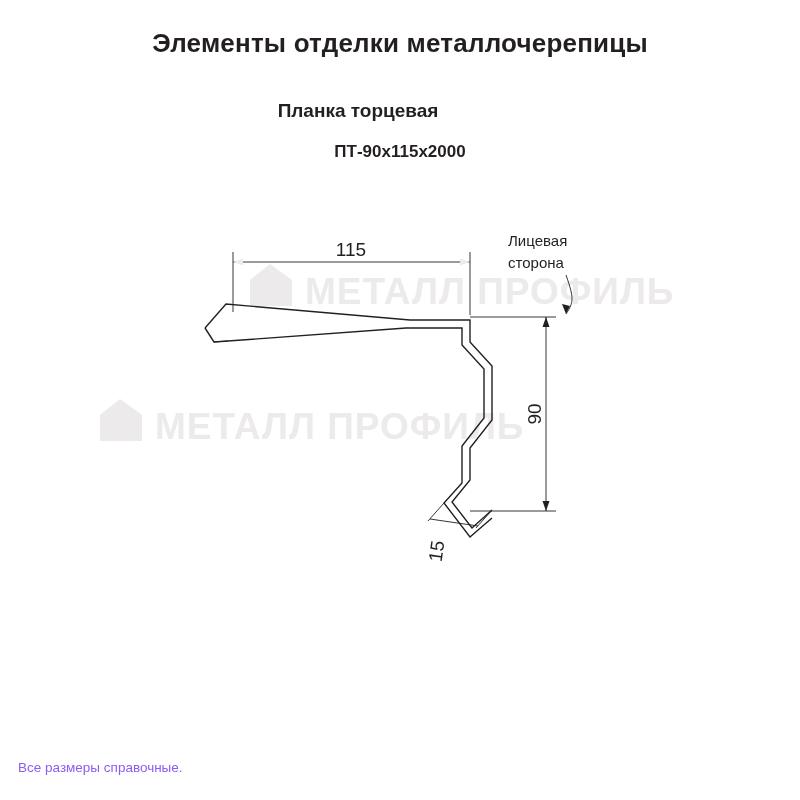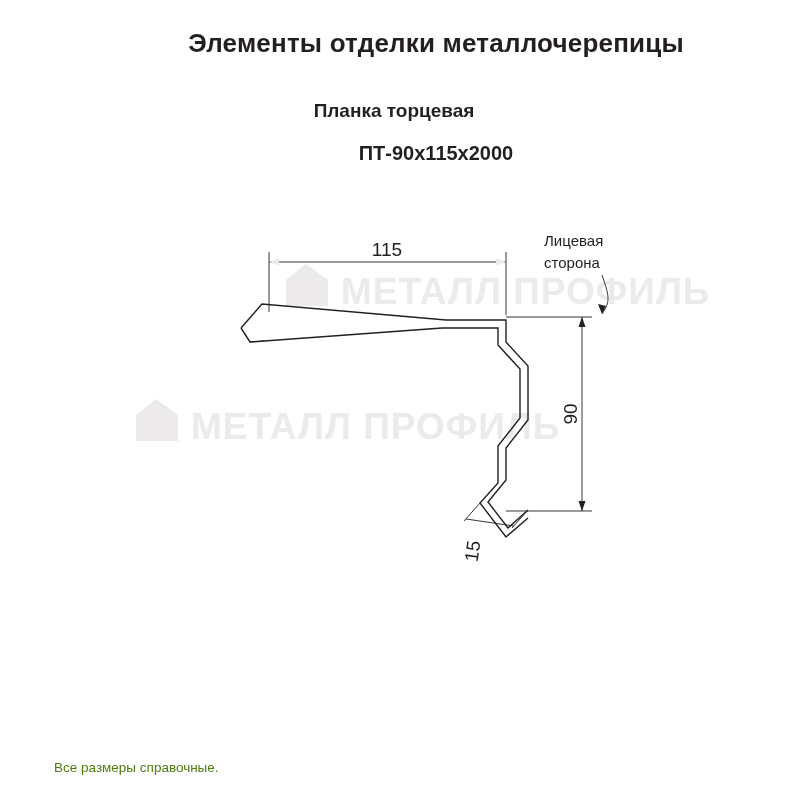--- a/index.html
+++ b/index.html
@@ -11,21 +11,20 @@
     width: 800px;
     height: 800px;
     position: relative;
     font-family: "Liberation Sans", sans-serif;
     color: #231f20;
     overflow: hidden;
   }
   .page {
     position: absolute;
     inset: 0;
-    margin-left: 36px;
   }
   .title {
     position: absolute;
     top: 28px;
     left: 0;
     width: 800px;
     text-align: center;
     font-size: 26px;
     font-weight: bold;
     letter-spacing: 0.2px;
@@ -38,21 +37,21 @@
     text-align: center;
     font-size: 19px;
     font-weight: bold;
   }
   .code {
     position: absolute;
     top: 142px;
     left: 0;
     width: 800px;
     text-align: center;
-    font-size: 20px;
+    font-size: 17px;
     font-weight: bold;
   }
   .drawing {
     position: absolute;
     top: 180px;
     left: 0;
     width: 800px;
     height: 500px;
   }
   .watermark {
@@ -62,21 +61,21 @@
     width: 800px;
     height: 420px;
     pointer-events: none;
   }
   .footnotes {
     position: absolute;
     left: 18px;
     bottom: 22px;
     font-size: 13.5px;
     line-height: 1.5;
-    color: #4d7c0f;
+    color: #8b5cf6;
   }
   .footnotes div {
     white-space: nowrap;
   }
   svg { display: block; }
   .ln { fill: none; stroke: #231f20; stroke-width: 1.4; }
   .thin { fill: none; stroke: #231f20; stroke-width: 0.9; }
   .dimtxt {
     font-family: "Liberation Sans", sans-serif;
     font-size: 19px;

